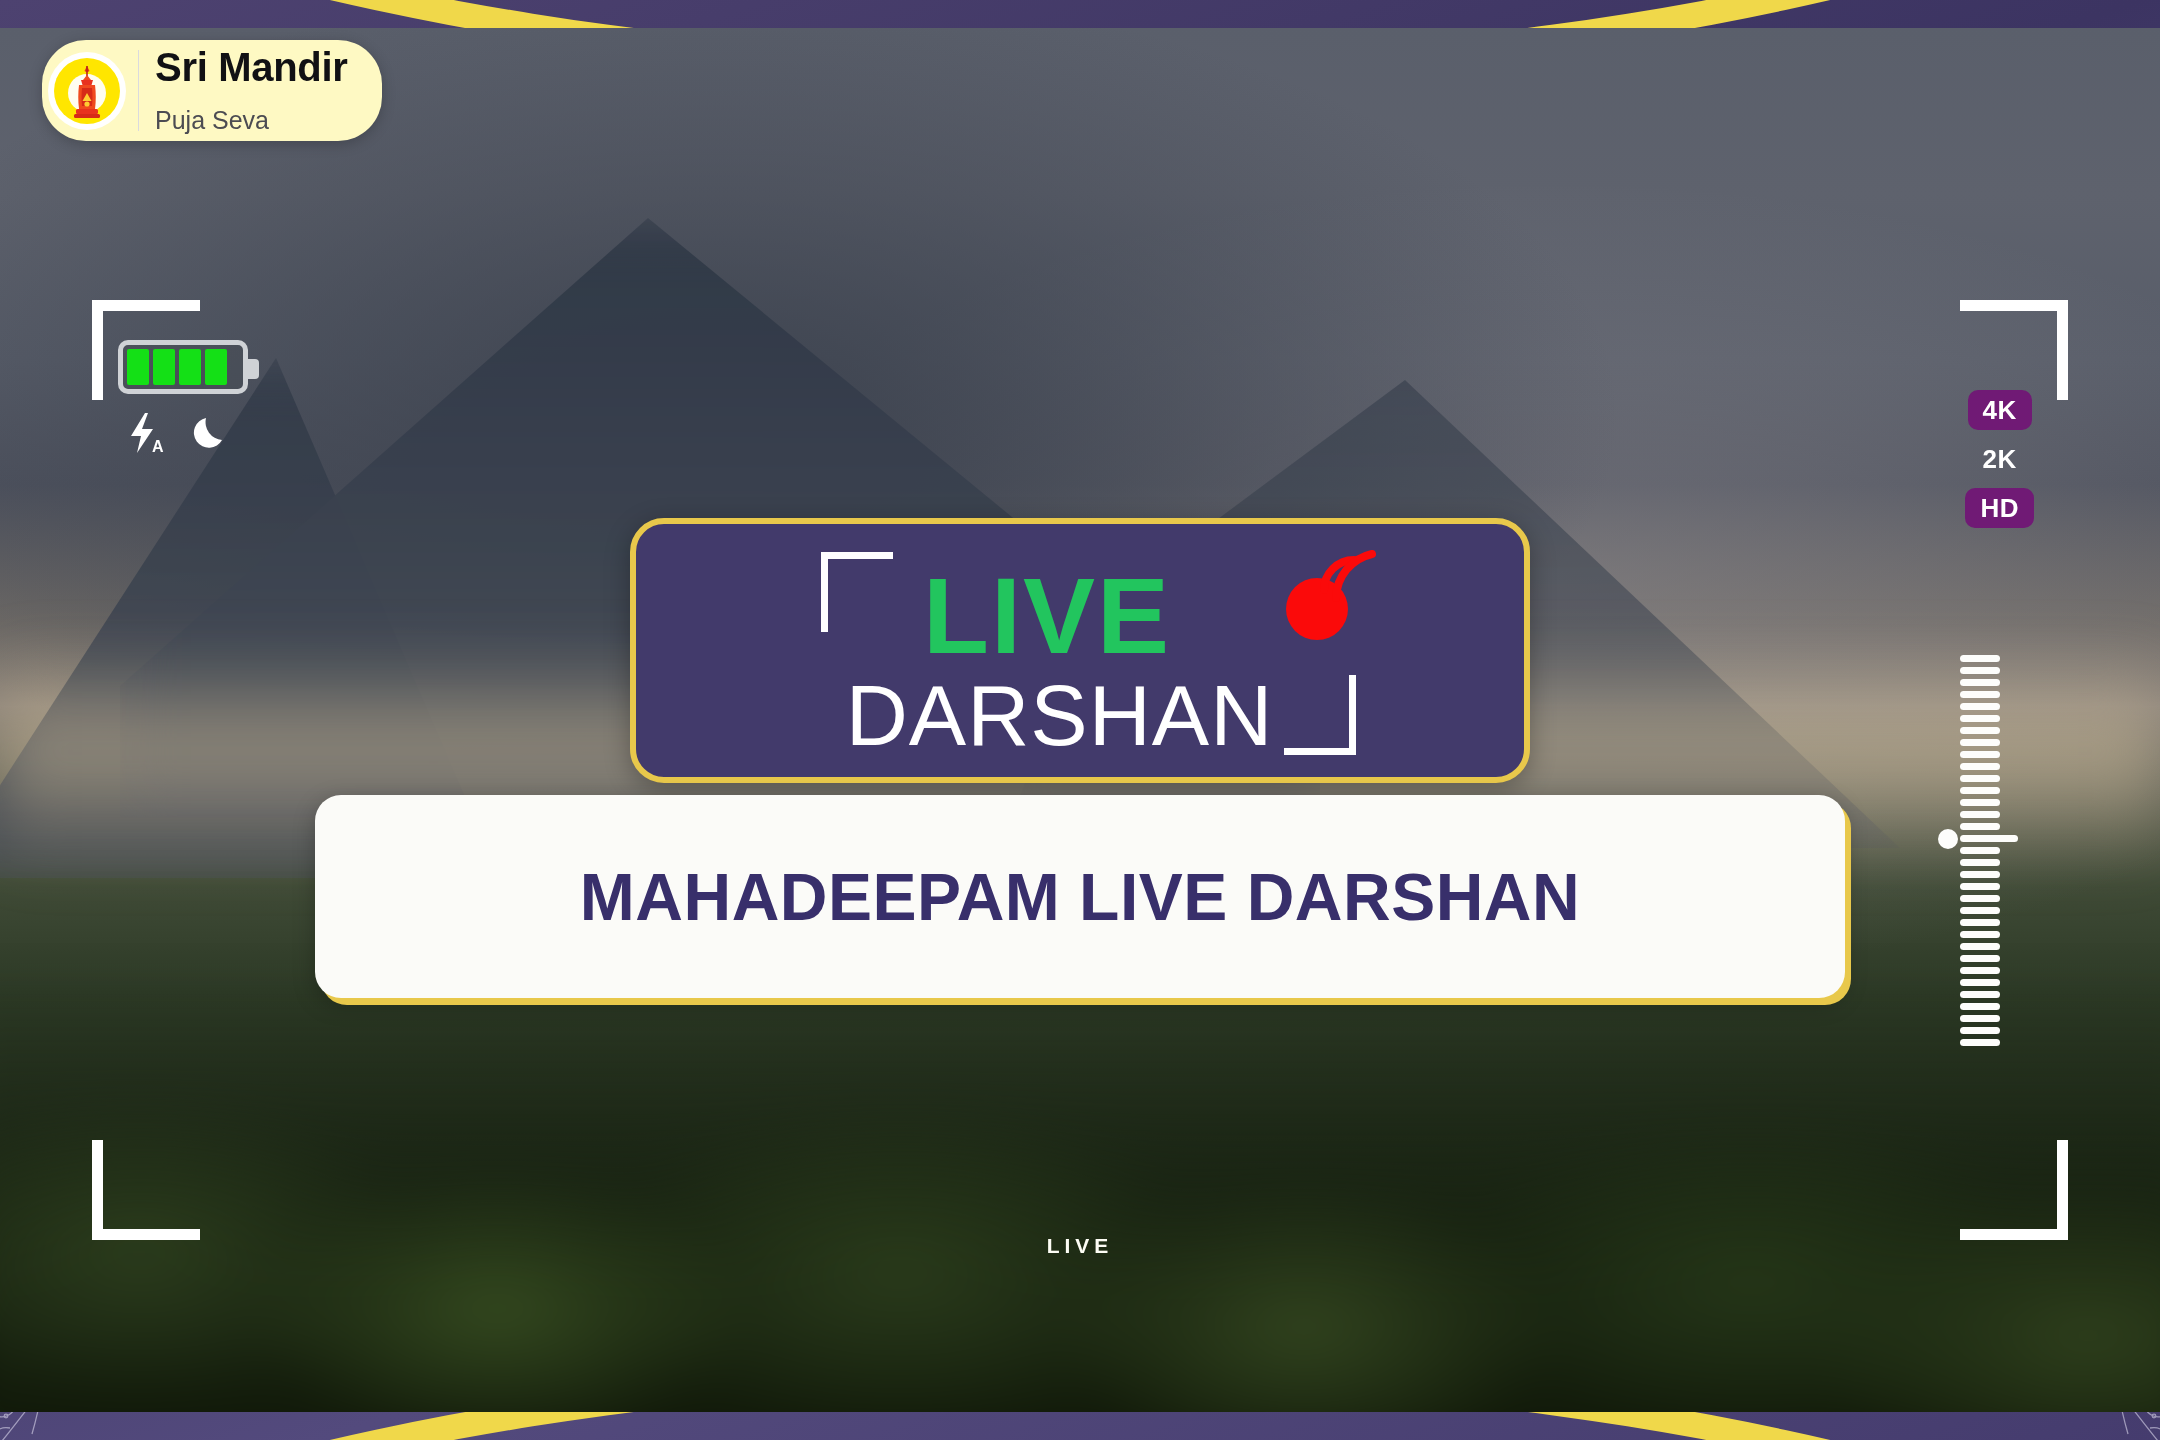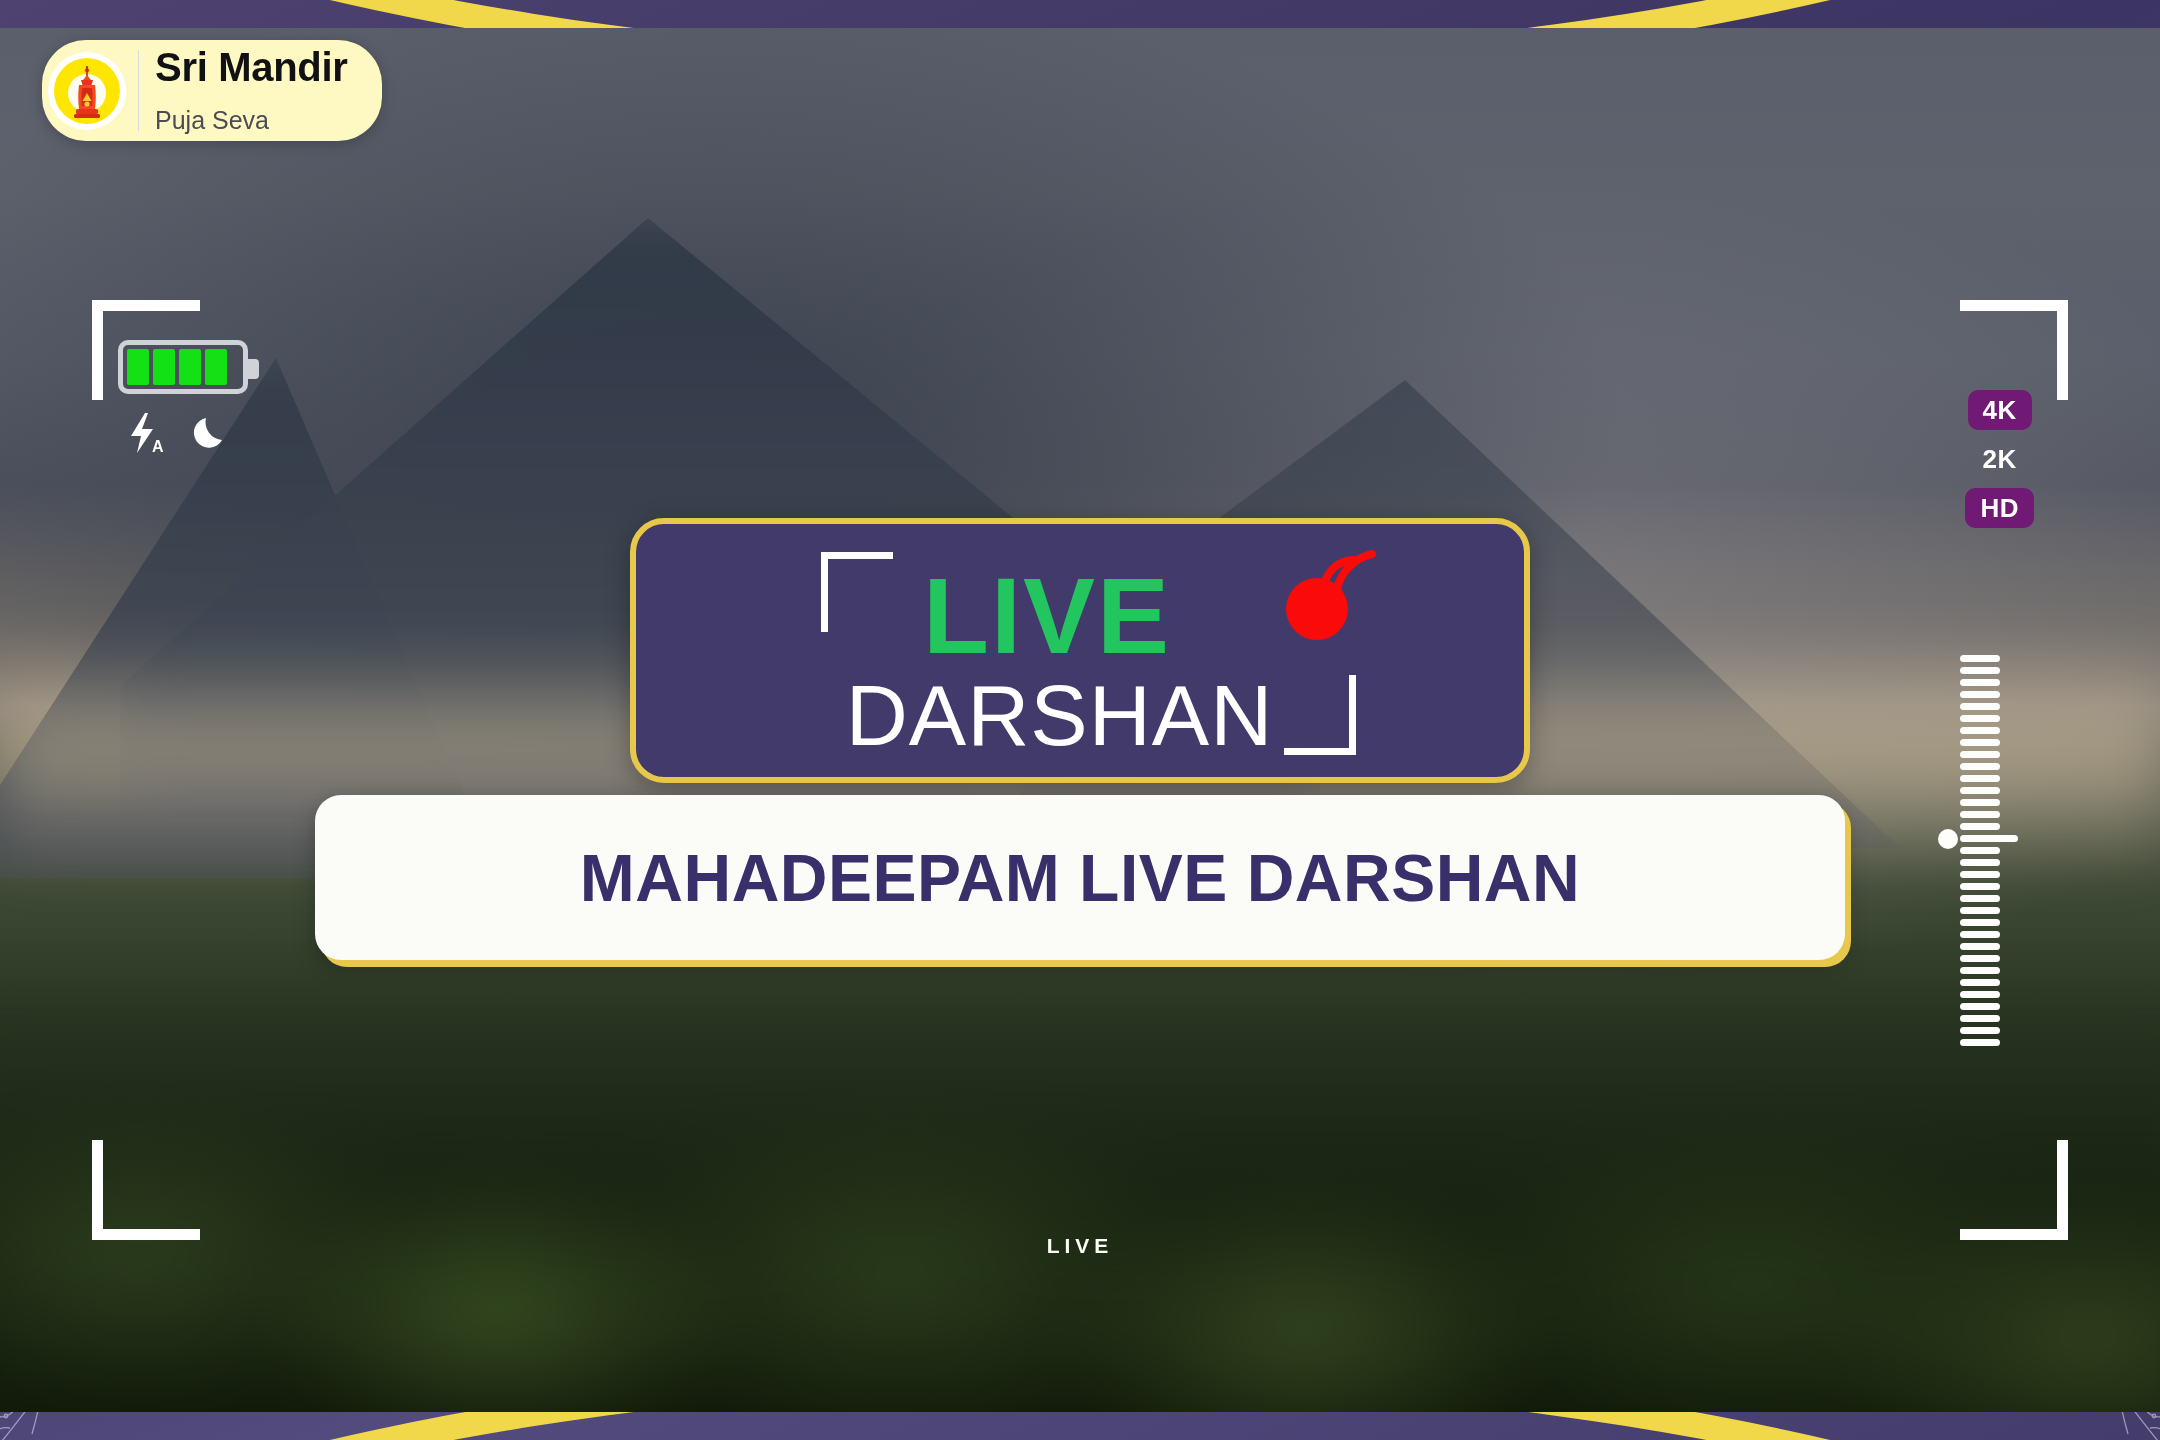--- a/index.html
+++ b/index.html
@@ -172,21 +172,21 @@
   }
   #rec-dot {
     position:absolute; right:176px; top:54px;
     width:62px; height:62px; border-radius:50%; background:#fb0a0a;
   }
   #rec-waves { position:absolute; right:148px; top:22px; width:92px; height:82px; }
 
   
   #title-bar {
     position:absolute; left:50%; transform:translateX(-50%);
-    top:795px; width:1530px; height:165px; z-index:35;
+    top:795px; width:1530px; height:203px; z-index:35;
     background:#fbfbf8; border-radius:26px;
     display:flex; align-items:center; justify-content:center;
     box-shadow:6px 7px 0 #e8c84b, 0 6px 22px rgba(0,0,0,.25);
   }
   #title-text {
     font-size:66px; font-weight:bold; color:#382f6b;
     letter-spacing:.5px; white-space:nowrap;
   }
 
   

